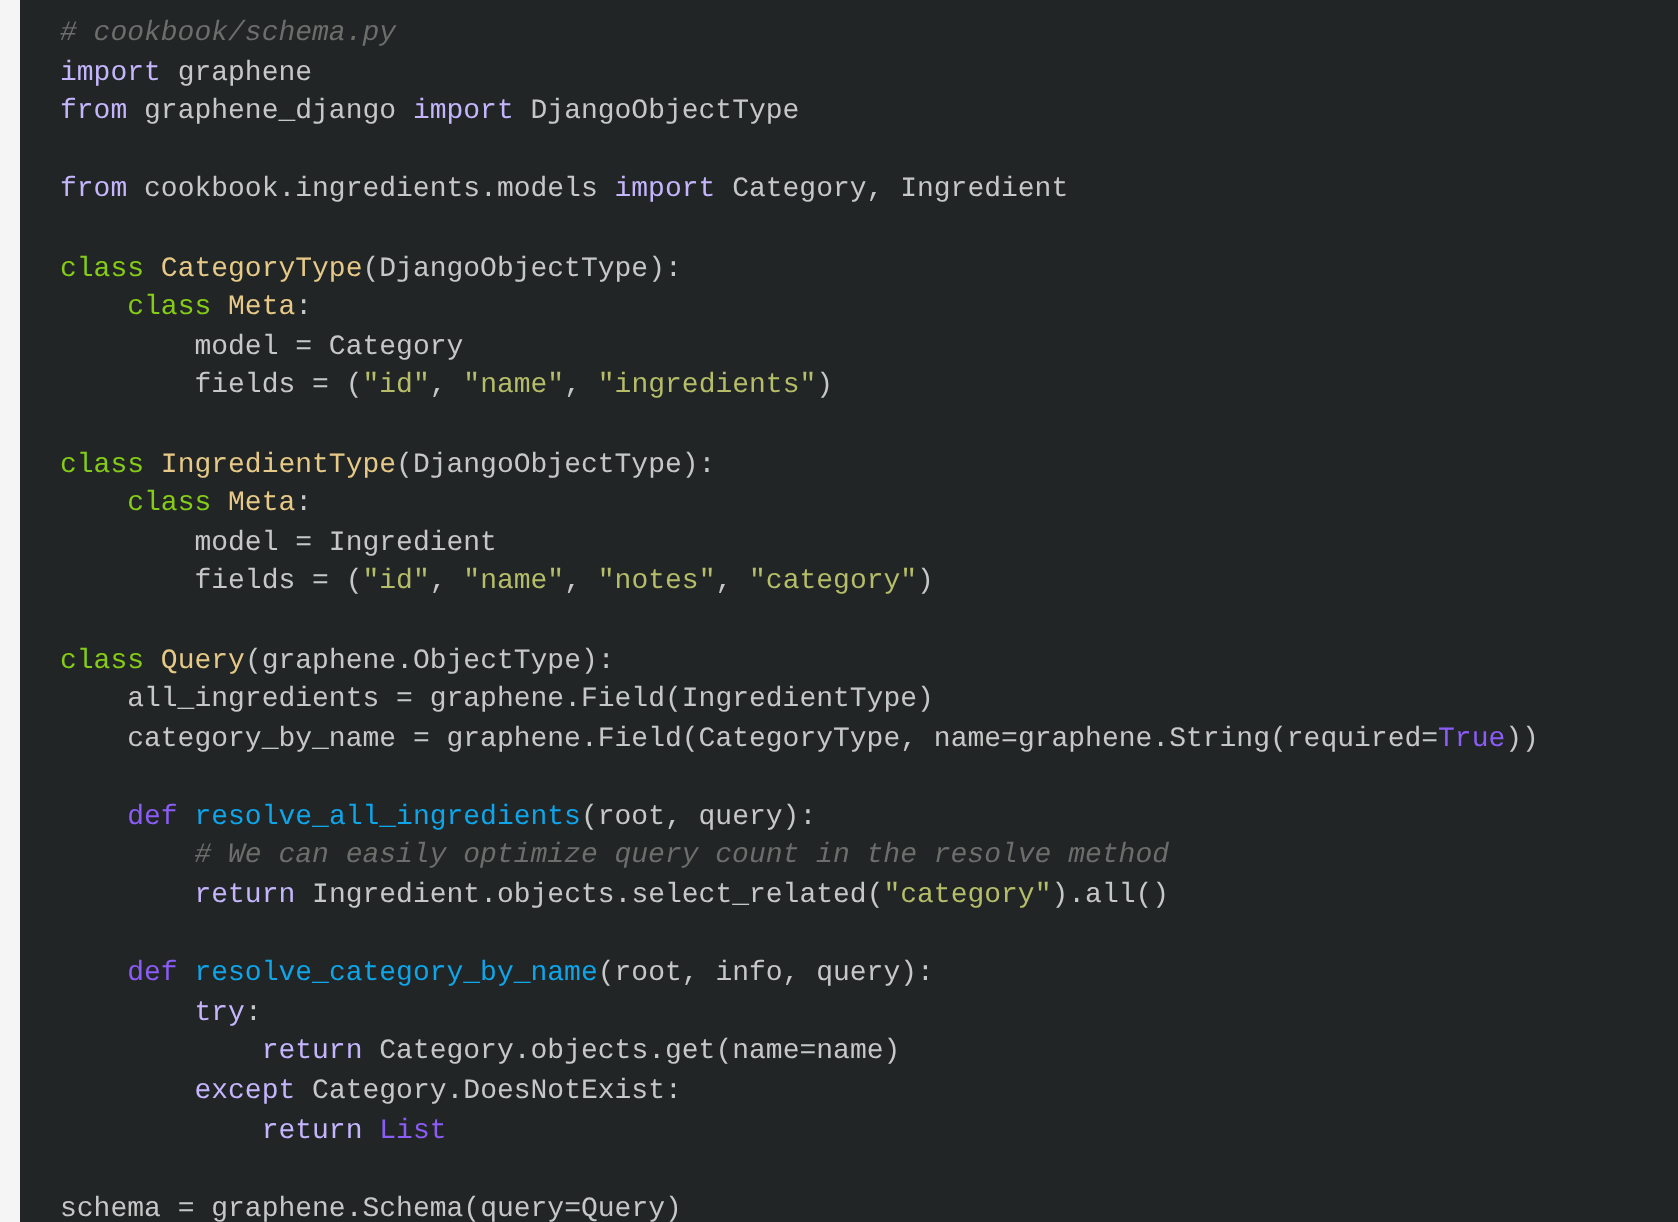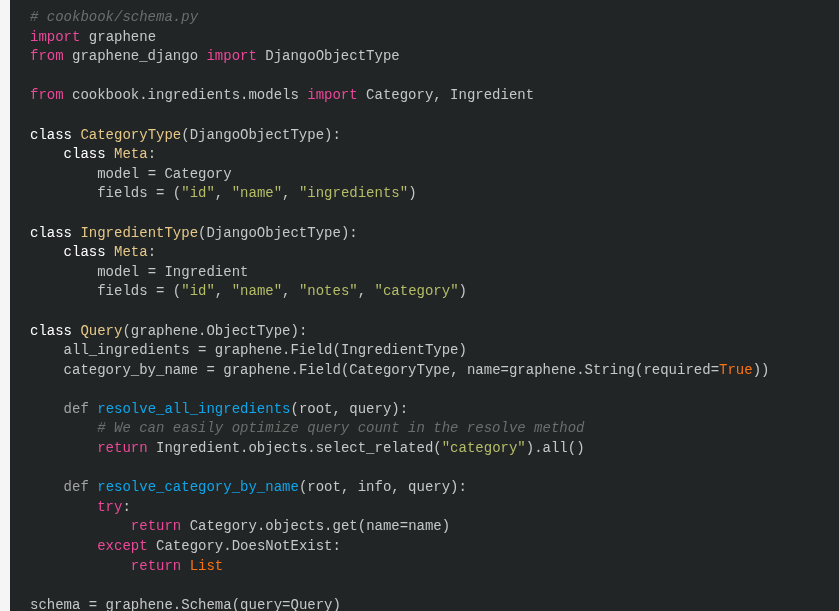--- a/index.html
+++ b/index.html
@@ -15,27 +15,27 @@
       width: 10px;
       background: #f5f5f5;
       min-height: 611px;
       flex-shrink: 0;
     }
     .code-area {
       padding: 8px 0 8px 20px;
       white-space: pre;
     }
     .comment { color: #6b6e6b; font-style: italic; text-align: right; }
-    .keyword { color: #ec4899; }
-    .class-kw { color: #ffffff; }
-    .def-kw { color: #a3a3a3; }
+    .keyword { color: #c4b5fd; }
+    .class-kw { color: #84cc16; }
+    .def-kw { color: #8b5cf6; }
     .class-name { color: #e7c987; }
     .func-name { color: #0ea5e9; }
     .string { color: #b5bd68; }
-    .true { color: #f97316; }
+    .true { color: #8b5cf6; }
     .white { color: #c5c8c6; }
   </style>
 </head>
 <body>
 
 <div class="gutter"></div>
 <div class="code-area"><span class="comment"># cookbook/schema.py</span>
 <span class="keyword">import</span><span class="white"> graphene</span>
 <span class="keyword">from</span><span class="white"> graphene_django </span><span class="keyword">import</span><span class="white"> DjangoObjectType</span>
 

